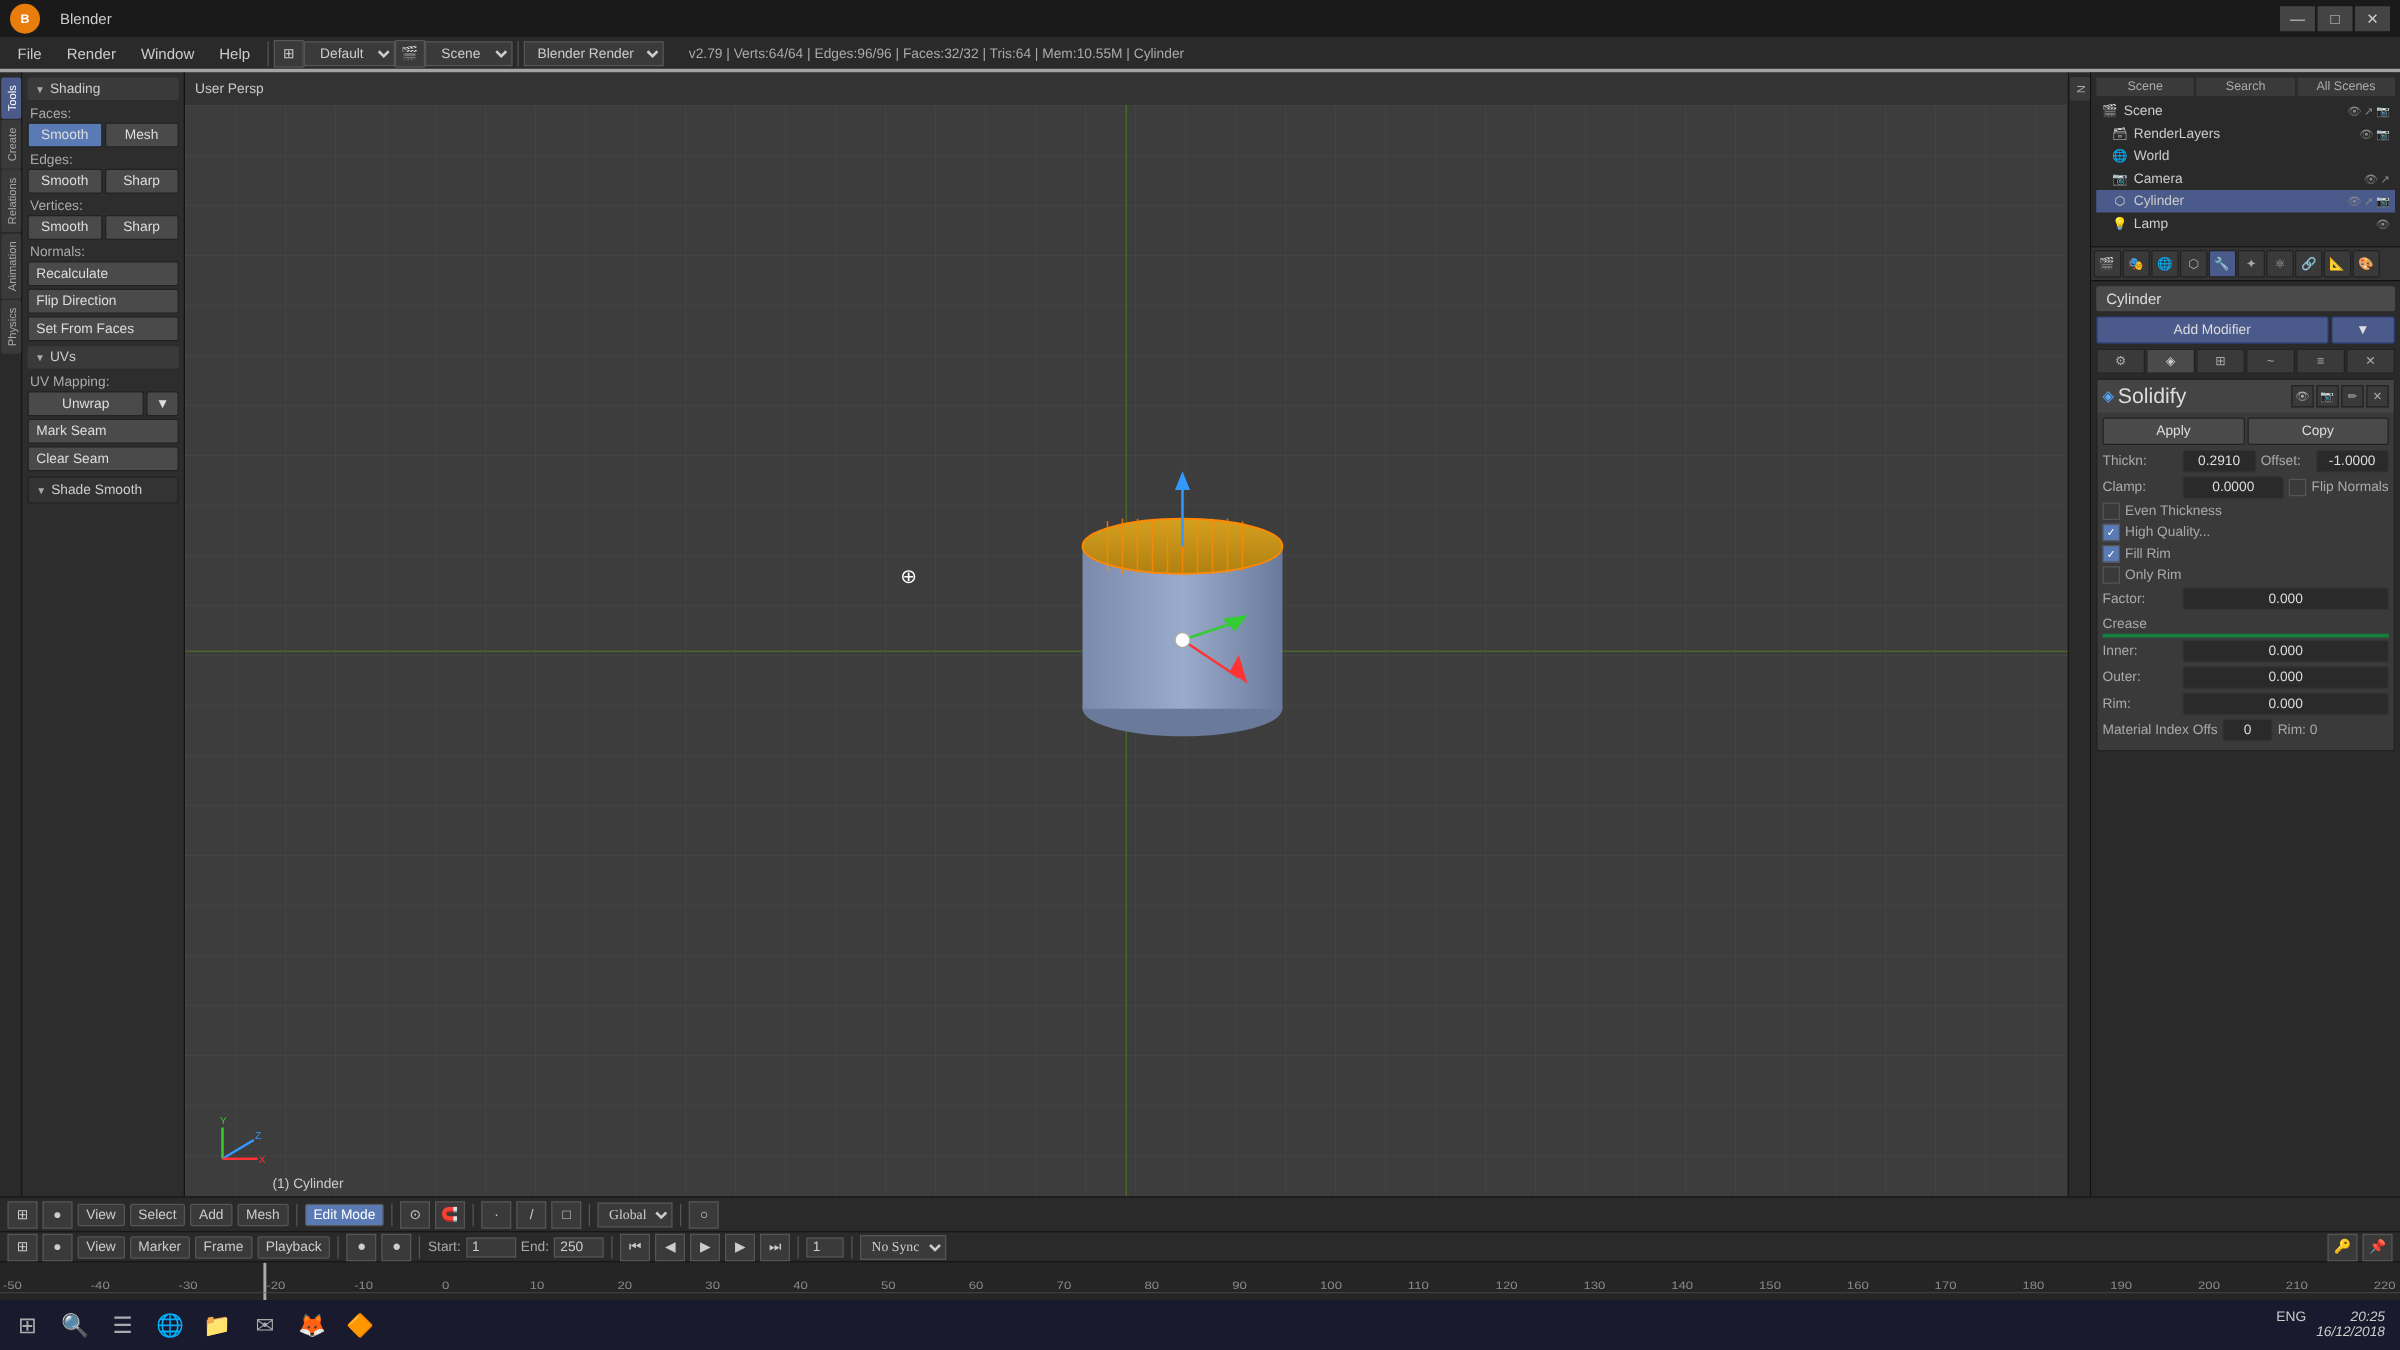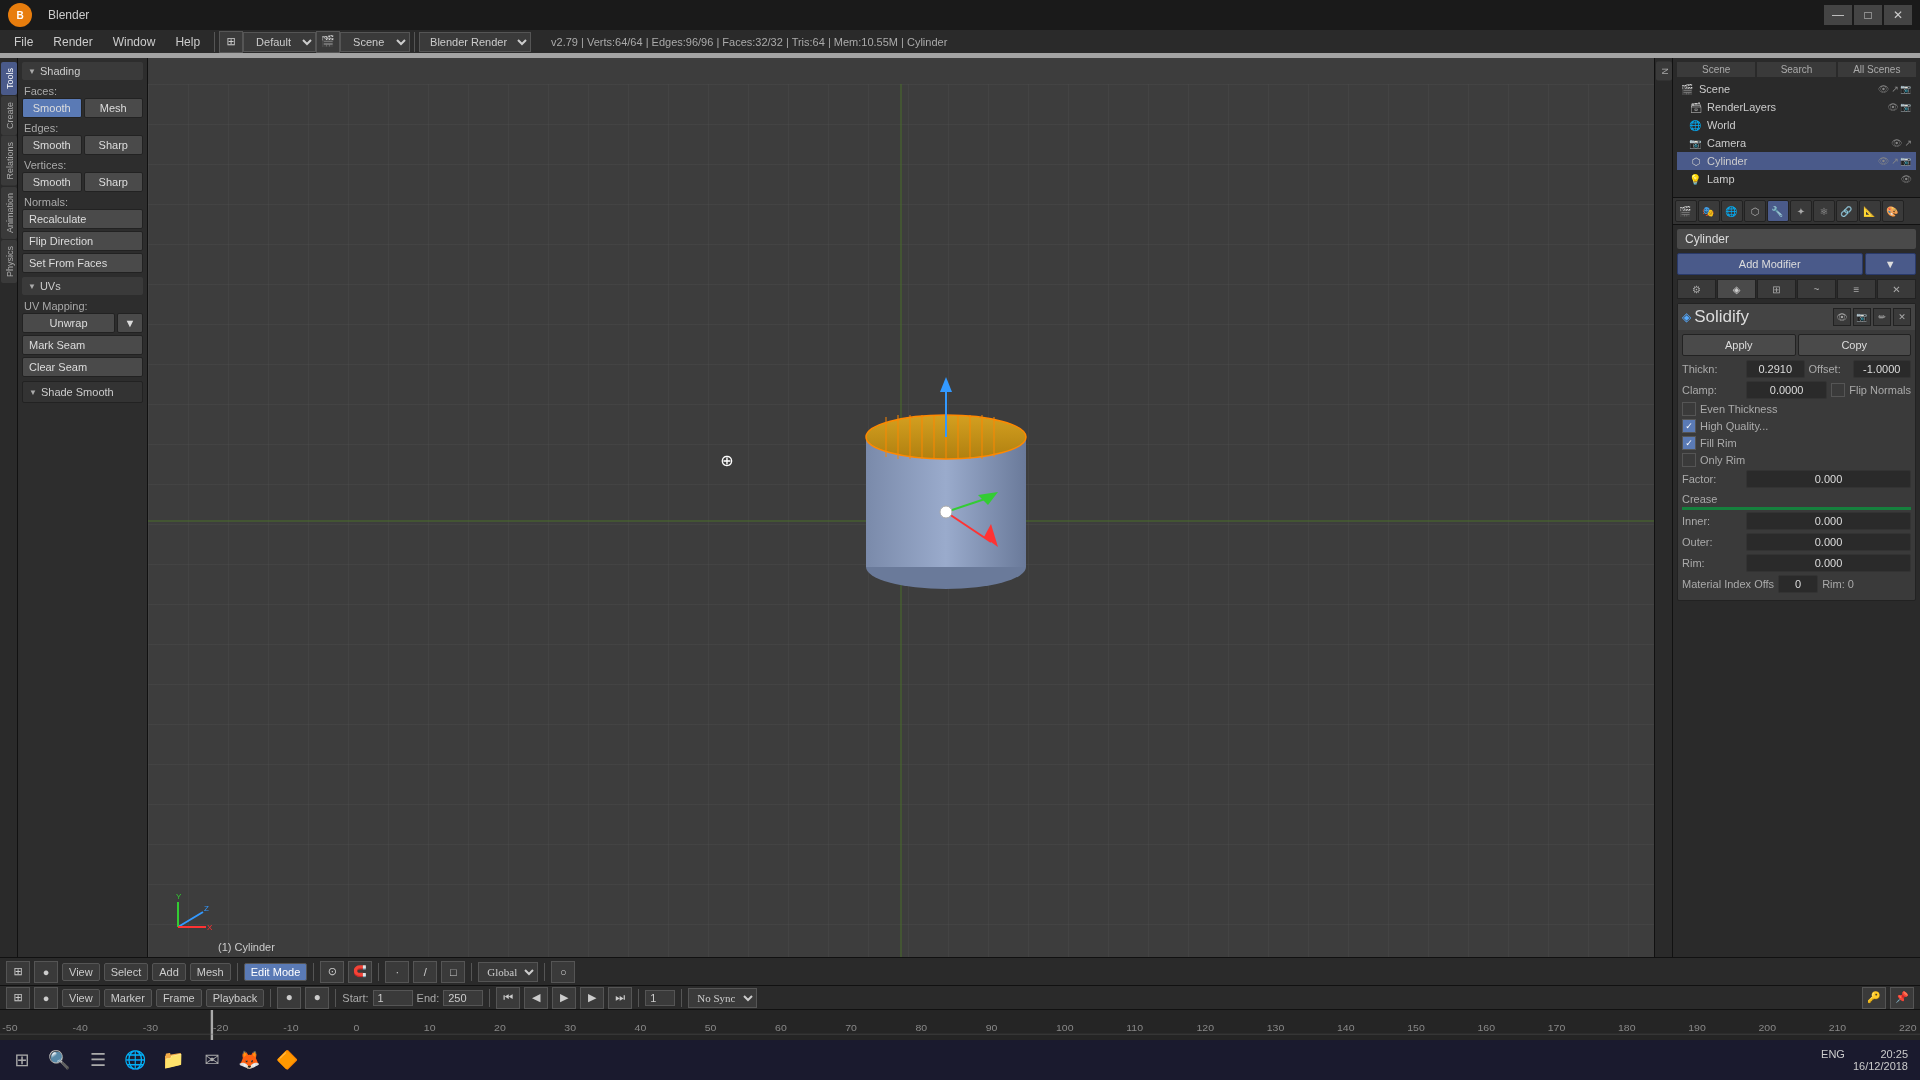--- a/index.html
+++ b/index.html
@@ -20,21 +20,21 @@
     .title-btn { width: 28px; height: 20px; background: #444; border: none; color: #ccc; cursor: pointer; font-size: 12px; display: flex; align-items: center; justify-content: center; }
 
     
     #menubar {
       height: 28px;
       background: #2a2a2a;
       display: flex;
       align-items: center;
       padding: 0 4px;
       gap: 0;
-      border-bottom: 5px solid #a3a3a3;
+      border-bottom: 3px solid #a3a3a3;
     }
     .menu-item { padding: 4px 10px; color: #ccc; cursor: pointer; font-size: 12px; }
     .blender-logo { width: 24px; height: 24px; background: #e87d0d; border-radius: 50%; display: flex; align-items: center; justify-content: center; color: white; font-weight: bold; font-size: 10px; margin-right: 8px; }
     .menu-separator { width: 1px; height: 20px; background: #555; margin: 0 4px; }
     #info-bar { flex: 1; display: flex; align-items: center; gap: 8px; padding-left: 20px; color: #aaa; font-size: 11px; }
     .render-engine-select { background: #3a3a3a; border: 1px solid #555; color: #ccc; padding: 2px 6px; font-size: 11px; }
     .icon-btn { width: 24px; height: 22px; background: #3a3a3a; border: 1px solid #555; color: #ccc; display: flex; align-items: center; justify-content: center; cursor: pointer; font-size: 11px; }
     .layout-select { background: #3a3a3a; border: 1px solid #555; color: #ccc; padding: 2px 8px; font-size: 11px; }
 
     
@@ -363,21 +363,21 @@
       align-items: center;
       padding: 0 4px;
       gap: 2px;
       position: absolute;
       bottom: 0;
       left: 0;
       right: 0;
     }
     .taskbar-btn { width: 36px; height: 36px; display: flex; align-items: center; justify-content: center; color: #aaa; font-size: 18px; cursor: pointer; border-radius: 4px; }
     #taskbar-right { margin-left: auto; display: flex; align-items: flex-start; gap: 8px; color: #ccc; font-size: 11px; padding-right: 8px; }
-    #clock { text-align: right; }
+    #clock { text-align: right; font-style: italic; }
 
     
     #side-tabs {
       width: 18px;
       background: #2a2a2a;
       display: flex;
       flex-direction: column;
       align-items: center;
       padding-top: 4px;
       gap: 1px;
@@ -515,20 +515,23 @@
       <div class="panel-header" style="background:transparent; padding: 0; margin-bottom:0;">
         <span class="triangle">▼</span>
         <span>Shade Smooth</span>
       </div>
     </div>
 
   </div>
 
   <div id="viewport">
 
+    <div id="viewport-header">
+      <span class="vp-label">User Persp</span>
+    </div>
 
     <div id="scene-canvas">
       <div class="grid-overlay"></div>
       <div class="grid-center-h"></div>
       <div class="grid-center-v"></div>
 
       <div class="cylinder-container">
         <svg class="cylinder-svg" width="220" height="240" viewBox="0 0 220 240">
 
           <defs>

